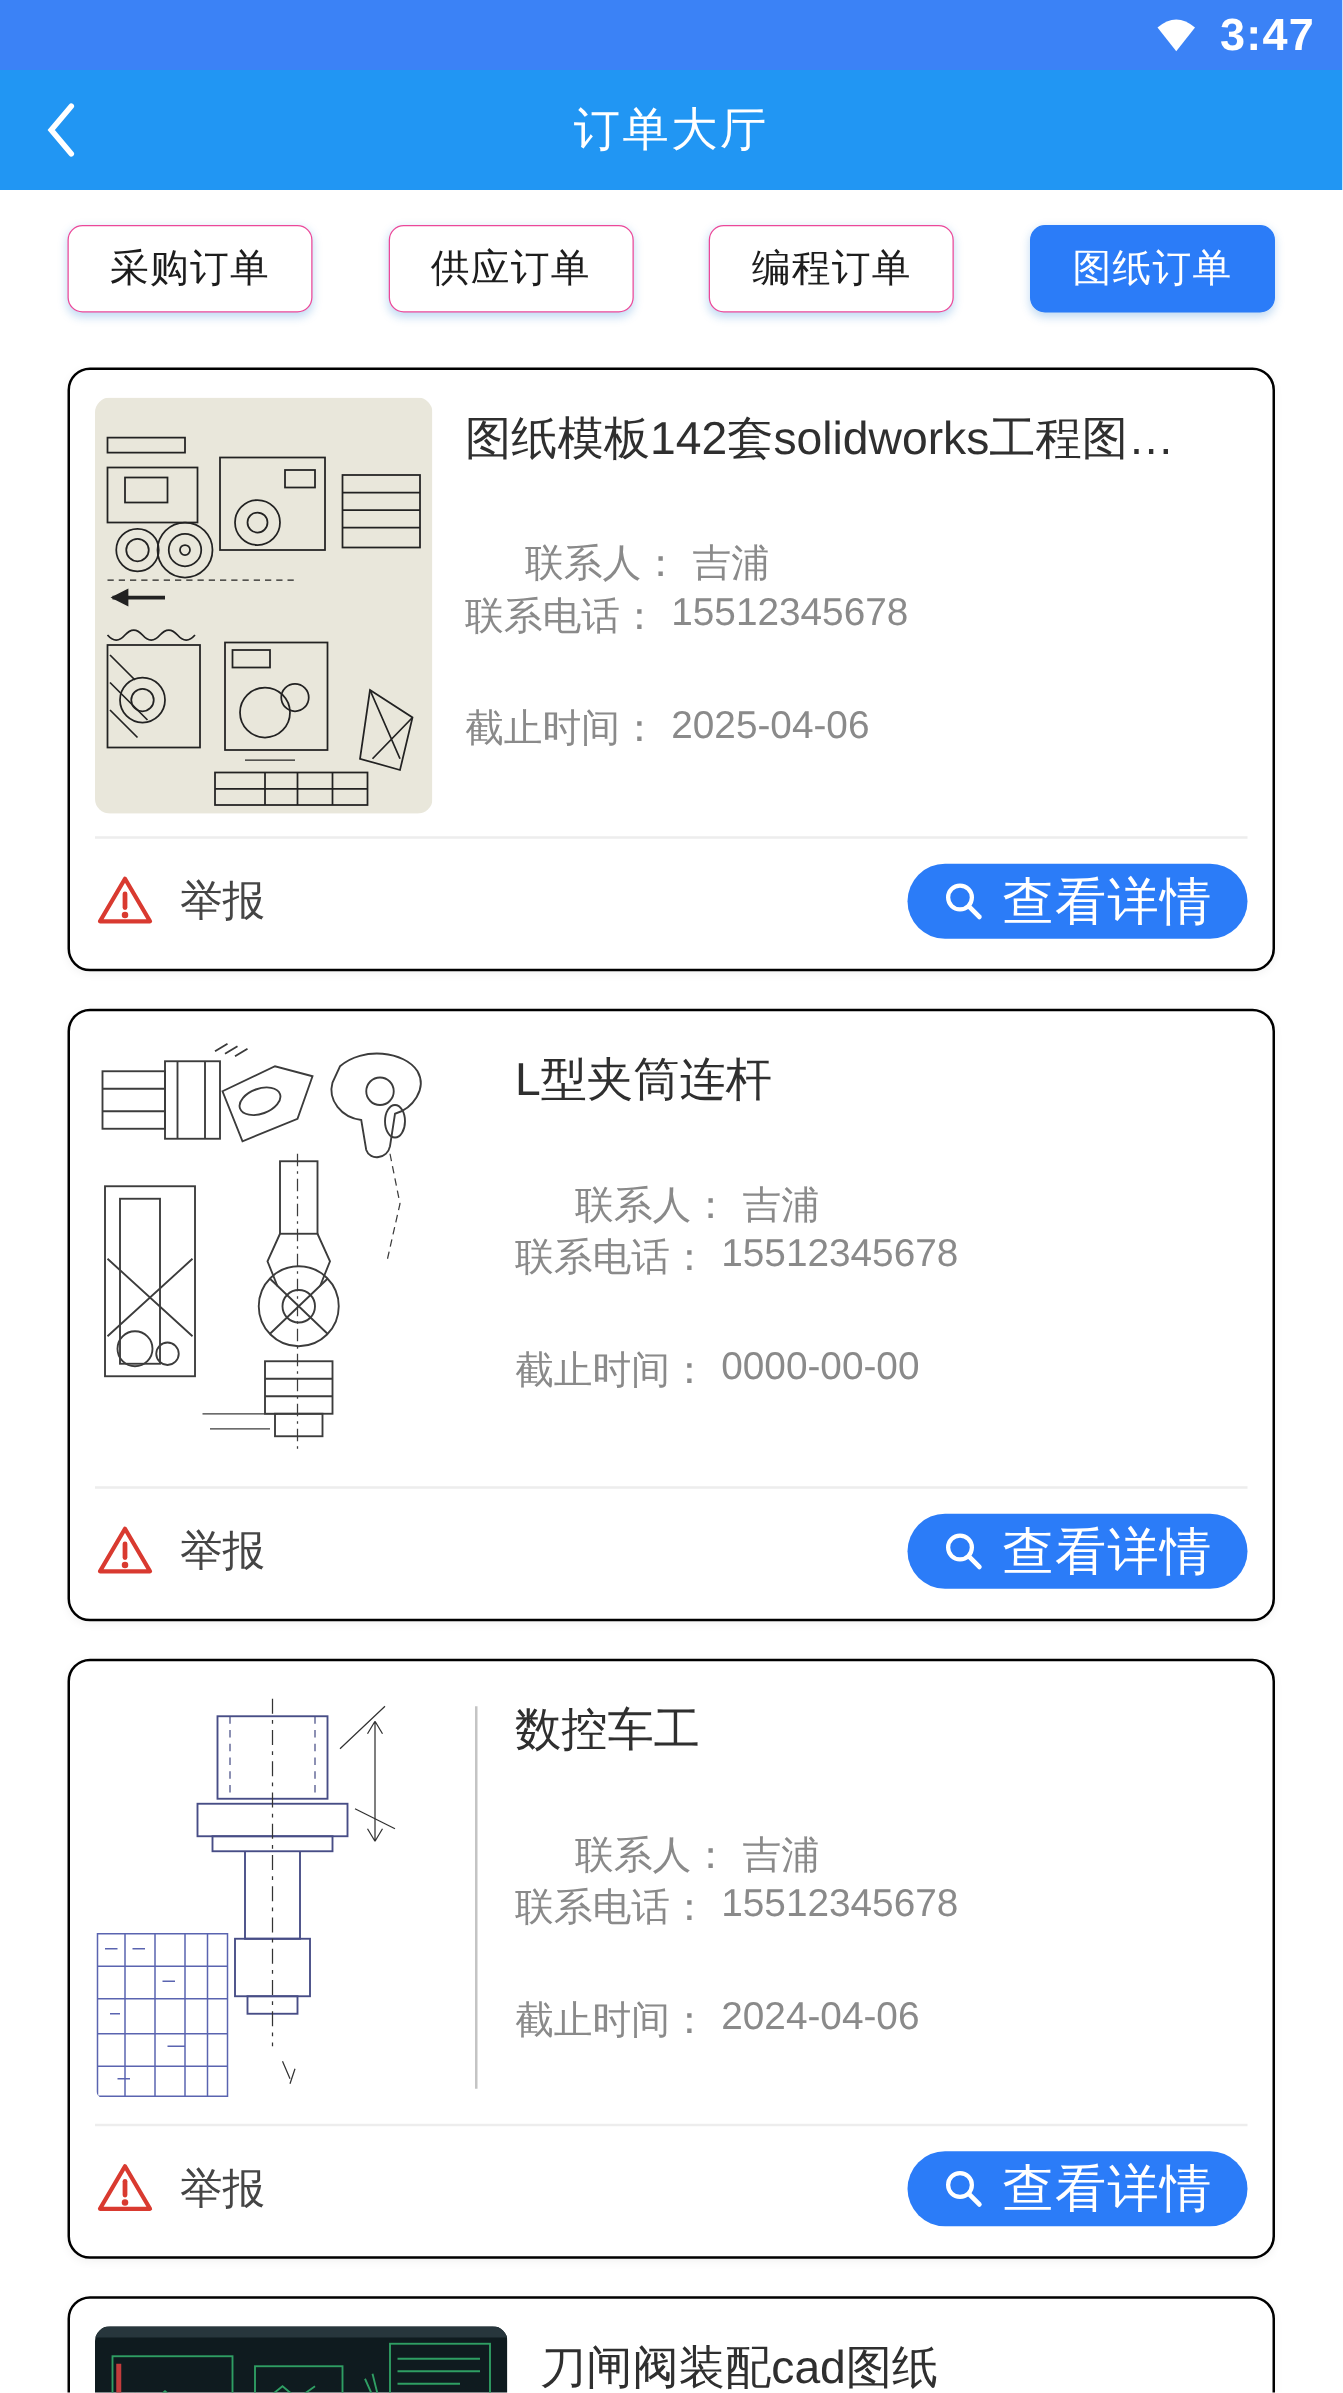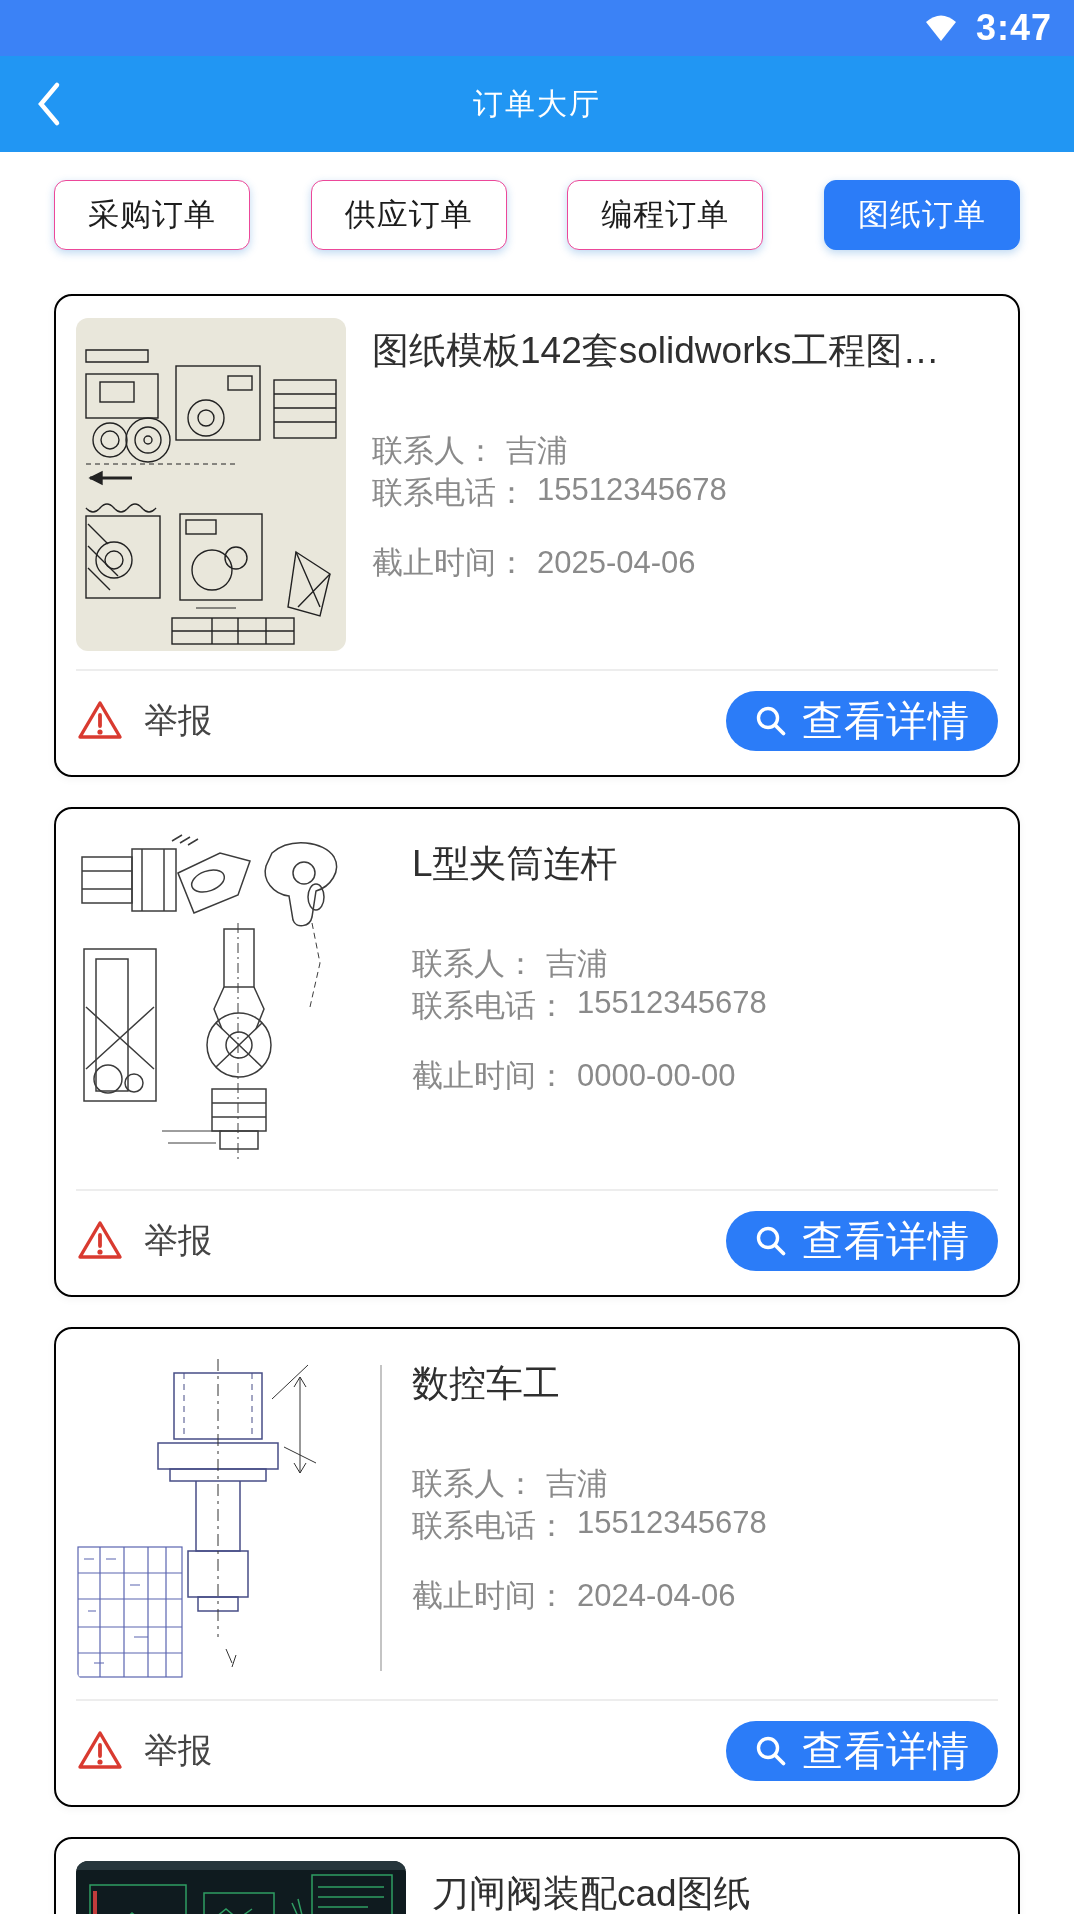--- a/index.html
+++ b/index.html
@@ -14,21 +14,21 @@
   .statusbar{
     background:#3b82f6;height:56px;flex:none;
     display:flex;align-items:center;justify-content:flex-end;
     padding:0 22px;gap:16px;
   }
   .statusbar .time{color:#fff;font-size:36px;font-weight:bold;letter-spacing:1px;}
   .navbar{
     background:#2196f3;height:96px;flex:none;position:relative;
     display:flex;align-items:center;justify-content:center;
   }
-  .navbar .title{color:#fff;font-size:30px;font-weight:500;letter-spacing:2px;}
+  .navbar .title{color:#fff;font-size:37px;font-weight:500;letter-spacing:2px;}
   .back-btn{
     position:absolute;left:26px;top:50%;transform:translateY(-50%);
     background:none;border:none;padding:8px;cursor:pointer;display:flex;
   }
 
   
   .tabs{
     flex:none;display:flex;justify-content:space-between;
     padding:28px 54px 0;
   }
@@ -52,23 +52,23 @@
   .card-top{display:flex;gap:26px;margin-bottom:18px;}
   .thumb{flex:none;border-radius:12px;overflow:hidden;}
   .thumb svg{display:block;}
   .info{min-width:0;padding-top:4px;flex:1;}
   .order-title{
     font-size:37px;color:#2f2f2f;margin:4px 0 0;font-weight:normal;
     white-space:nowrap;overflow:hidden;max-width:640px;
   }
   .meta{font-size:31px;color:#8a8a8a;display:flex;}
   .meta .val{margin-left:10px;}
-  .m1{margin-top:54px;}
+  .m1{margin-top:54px;margin-left:48px;}
   .m2{}
-  .m3{margin-top:28px;align-items:center;}
+  .m3{margin-top:48px;}
 
   .card-footer{
     border-top:2px solid #ededed;padding-top:20px;
     display:flex;justify-content:space-between;align-items:center;
   }
   .report{
     display:flex;align-items:flex-start;gap:20px;background:none;border:none;
     font-size:34px;color:#454545;cursor:pointer;padding:0;font-family:Liberation Serif, serif;
   }
   .detail-btn{

